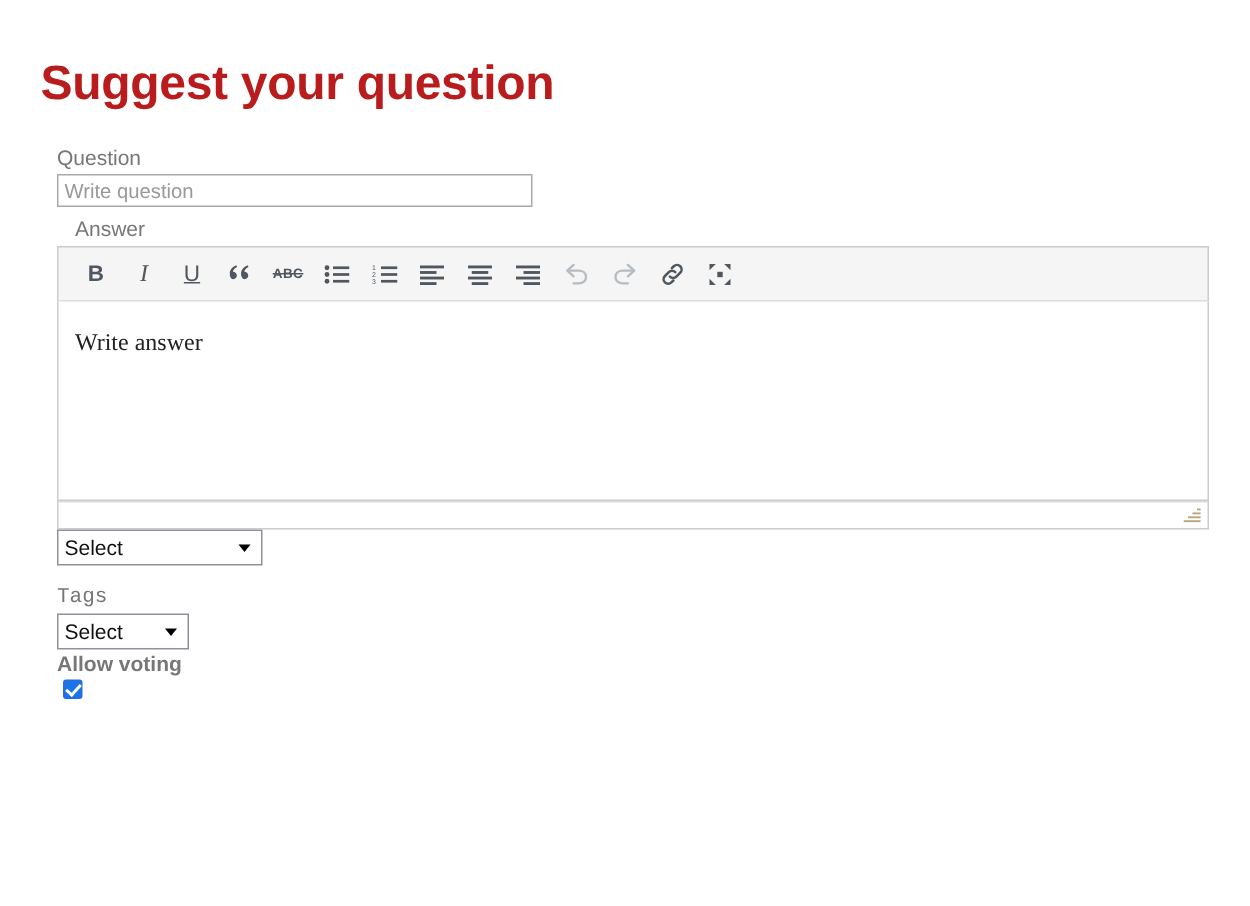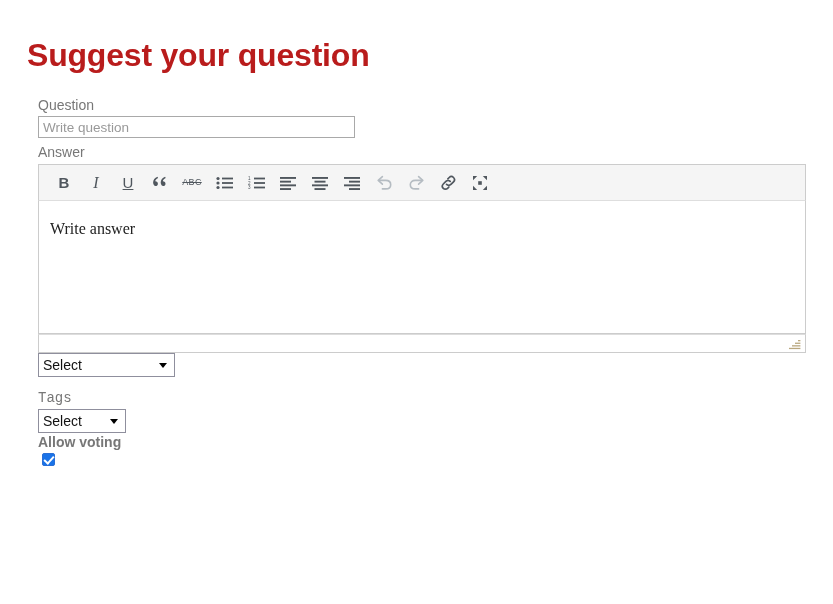--- a/index.html
+++ b/index.html
@@ -65,21 +65,21 @@
     background: #ffffff;
     border: 1px solid #a9a9a9;
     border-radius: 0;
     outline: none;
   }
   .question-input::placeholder {
     color: #999999;
     opacity: 1;
   }
 
-  .label-answer { margin-top: 5px; }
+  .label-answer { margin-top: 5px; margin-left: 12px; }
 
   
   .editor {
     position: relative;
     width: 768px;
     margin-top: 3px;
   }
 
   
   .editor-tabs {
@@ -146,21 +146,21 @@
     font-size: 16px;
     line-height: 1;
     color: #50575e;
   }
   .tool-glyph.bold { font-weight: bold; font-family: "Liberation Sans", sans-serif; font-size: 15px;}
   .tool-glyph.italic { font-style: italic; font-size: 16px; }
   .tool-glyph.underline { text-decoration: underline; font-family: "Liberation Sans", sans-serif; font-size: 15px; }
   .tool-glyph.strike {
     font-family: "Liberation Sans", sans-serif;
     font-size: 9px;
-    font-weight: normal;
+    font-weight: bold;
     letter-spacing: 0.3px;
     text-decoration: line-through;
   }
 
   
   .editor-body {
     box-sizing: border-box;
     height: 133px;
     background: #ffffff;
     border: 1px solid #cccccc;

